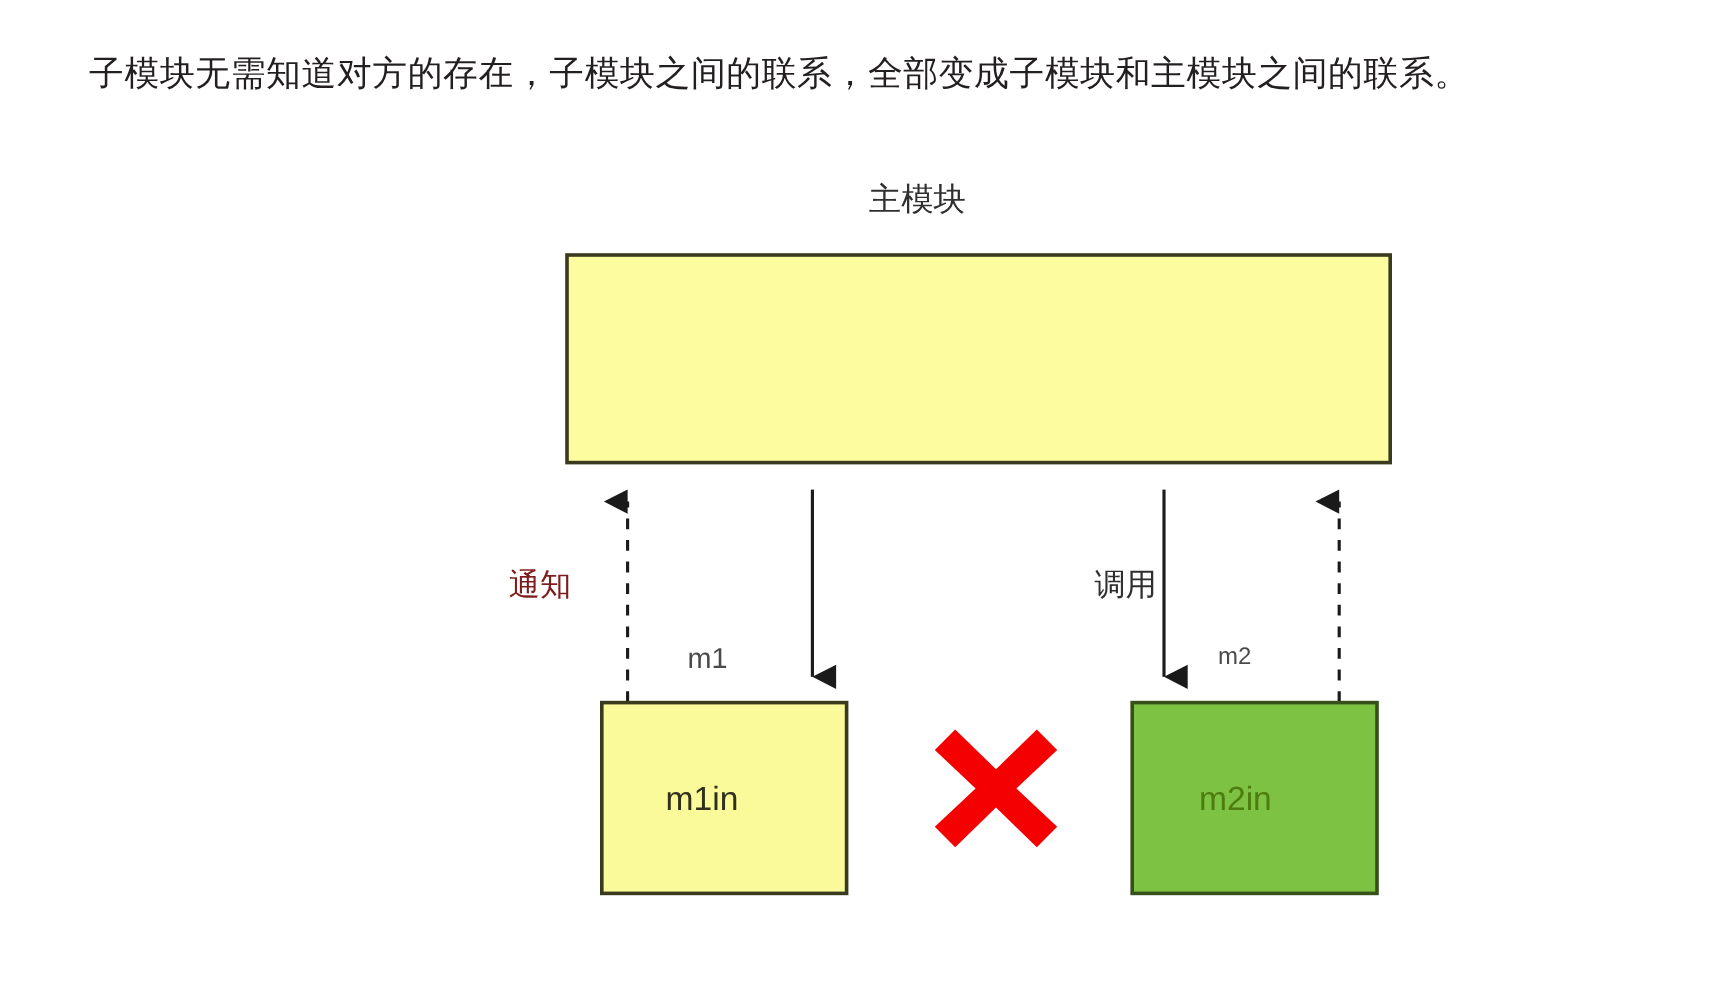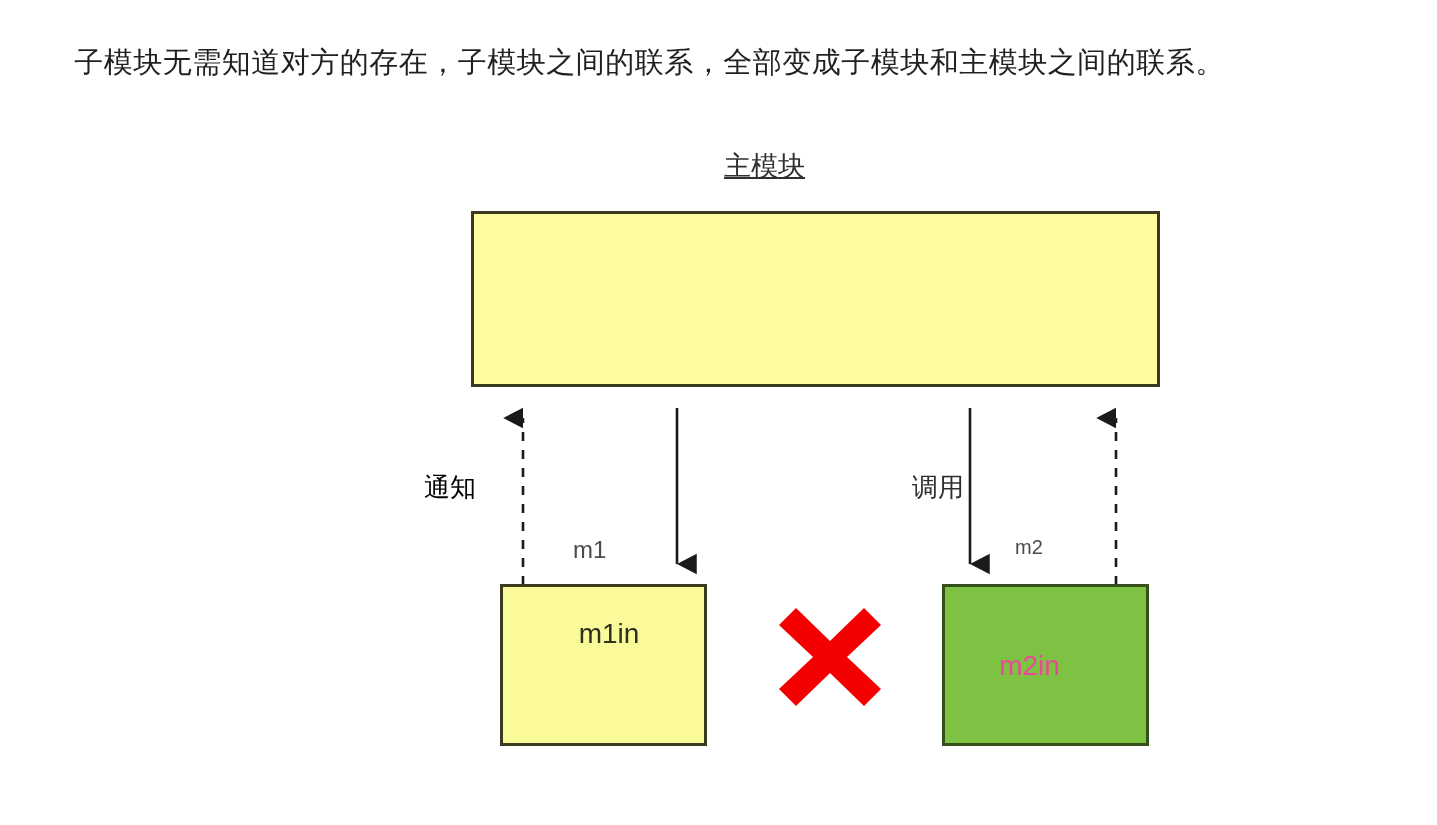--- a/index.html
+++ b/index.html
@@ -44,26 +44,26 @@
     white-space: nowrap;
   }
   #main-module-title {
     left: 0;
     top: 148px;
     width: 1437px;
     text-align: center;
     font-size: 27px;
     color: #2f2f2f;
   }
-  #main-module-title-inner { margin-left: 92px; text-decoration: underline; }
+  #main-module-title-inner { margin-left: 92px; }
   #edge-label-notify {
     left: 424px;
     top: 470px;
     font-size: 26px;
-    color: #000000;
+    color: #7f1d1d;
   }
   #edge-label-call {
     left: 912px;
     top: 470px;
     font-size: 26px;
     color: #2f2f2f;
   }
   #node-label-m1 {
     left: 573px;
     top: 536px;
@@ -75,22 +75,22 @@
     top: 536px;
     font-size: 20px;
     color: #4a4a4a;
   }
   .box-text {
     position: absolute;
     font-size: 28px;
     color: #30301c;
     white-space: nowrap;
   }
-  #m1in-text { left: 501px; top: 618px; width: 168px; text-align: center; padding-left: 24px; }
-  #m2in-text { left: 943px; top: 650px; width: 173px; text-align: center; color: #ec4899; }
+  #m1in-text { left: 501px; top: 650px; width: 168px; text-align: center; }
+  #m2in-text { left: 943px; top: 650px; width: 173px; text-align: center; color: #4d7c0f; }
 </style>
 </head>
 <body>
 
 <div id="stage">
 
   <div class="caption">子模块无需知道对方的存在，子模块之间的联系，全部变成子模块和主模块之间的联系。</div>
 
   <div class="node-label" id="main-module-title"><span id="main-module-title-inner">主模块</span></div>
 

